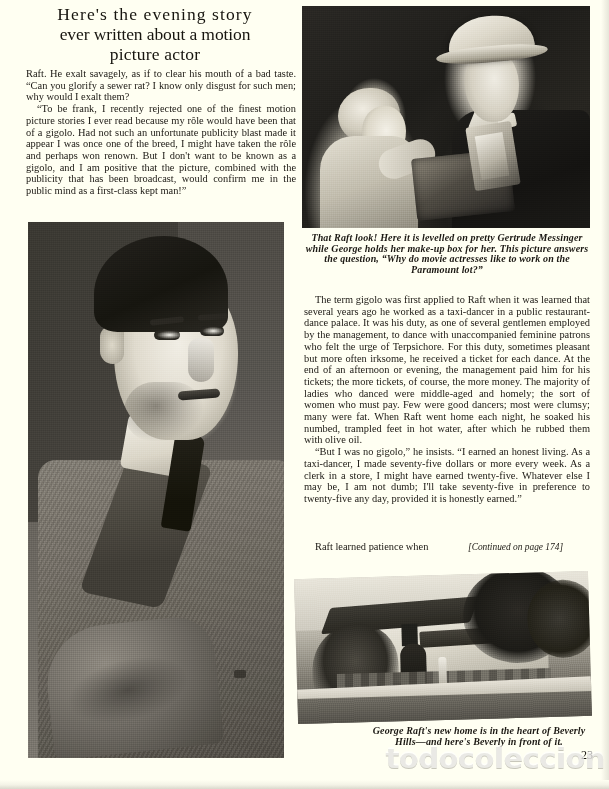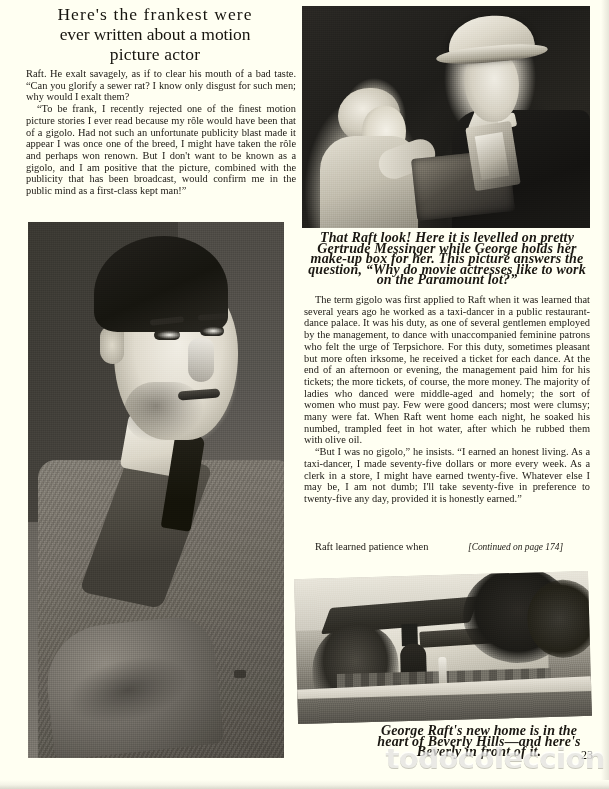--- a/index.html
+++ b/index.html
@@ -85,21 +85,21 @@
     display: inline-block;
     margin-left: 26px;
     margin-top: 36px;
   }
 
   
   .caption {
     position: absolute;
     font-style: italic;
     font-weight: bold;
-    font-size: 14px;
+    font-size: 10px;
     line-height: 10.6px;
     color: #1b1813;
     text-align: center;
     letter-spacing: .15px;
   }
   #caption-top {
     left: 303px;
     top: 233px;
     width: 288px;
   }
@@ -470,21 +470,21 @@
     white-space: nowrap;
     pointer-events: none;
   }
 </style>
 </head>
 <body>
 
 <div id="page">
 
   <div id="headline">
-    <span class="hl-line l1">Here's the frankest were</span>
+    <span class="hl-line l1">Here's the evening story</span>
     <span class="hl-line l2">ever written about a motion</span>
     <span class="hl-line l3">picture actor</span>
   </div>
 
   <div id="col-left" class="col">
     <p class="noindent">Raft.  He exalt savagely, as if to clear his mouth of a bad taste.  “Can you glorify a sewer rat?  I know only disgust for such men; why would I exalt them?</p>
     <p>“To be frank, I recently rejected one of the finest motion picture stories I ever read because my rôle would have been that of a gigolo.  Had not such an unfortunate publicity blast made it appear I was once one of the breed, I might have taken the rôle and perhaps won renown.  But I don't want to be known as a gigolo, and I am positive that the picture, combined with the publicity that has been broadcast, would confirm me in the public mind as a first-class kept man!”</p>
   </div>
 
   <div id="photo-makeup" class="photo">

